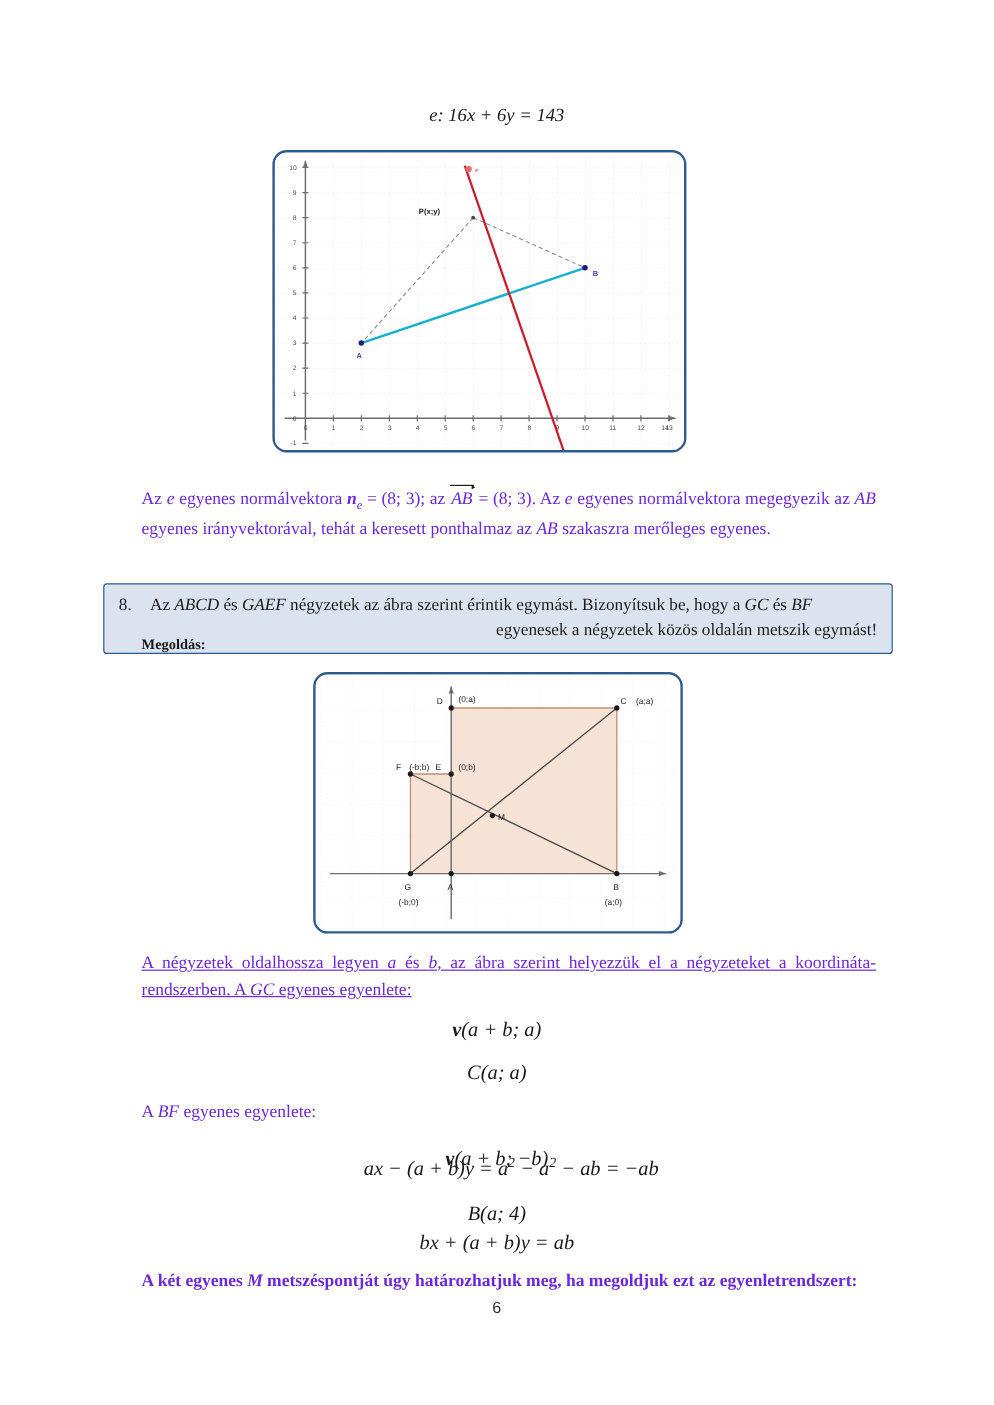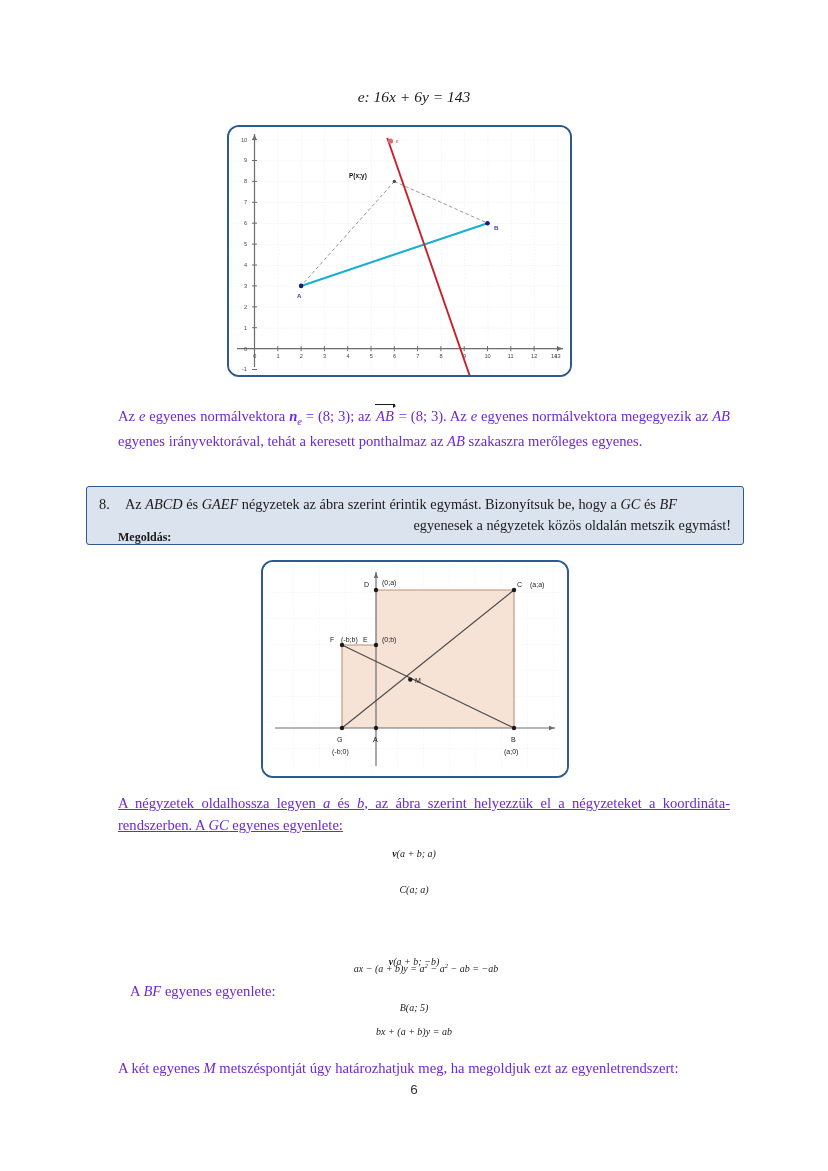--- a/index.html
+++ b/index.html
@@ -81,21 +81,21 @@
     position: absolute;
     font-weight: bold;
     font-size: 12px;
   }
 
   
   .disp-eq {
     position: absolute;
     left: 0; right: 0;
     text-align: center;
-    font-size: 10px;
+    font-size: 17px;
     font-family: "Liberation Serif", serif;
   }
 
   .page-num {
     position: absolute;
     left: 0; right: 0;
     top: 1082px;
     text-align: center;
     font-size: 13.5px;
     font-family: "Liberation Sans", sans-serif;
@@ -300,33 +300,33 @@
   <div class="disp-eq" style="top:848px;">
     <span class="ital"><b><i>v</i></b><i>(a + b; a)</i></span>
   </div>
   <div class="disp-eq" style="top:884px;">
     <span class="ital">C(a; a)</span>
   </div>
   <div class="disp-eq" style="top:962px;margin-left:24px;">
     <span class="ital">ax − (a + b)y = a<sup class="exp">2</sup> − a<sup class="exp">2</sup> − ab = −ab</span>
   </div>
 
-  <div class="body-text" style="left:118px; top:980px; width:612px;margin-left:12px;">
+  <div class="body-text" style="left:118px; top:916px; width:612px;">
     <span>A </span><span class="ital">BF</span><span> egyenes egyenlete:</span>
   </div>
 
   <div class="disp-eq" style="top:956px;">
     <span><b><i>v</i></b><i>(a + b; −b)</i></span>
   </div>
   <div class="disp-eq" style="top:1002px;">
-    <span class="ital">B(a; 5)</span>
+    <span class="ital">B(a; 4)</span>
   </div>
   <div class="disp-eq" style="top:1026px;">
     <span class="ital">bx + (a + b)y = ab</span>
   </div>
 
-  <div class="body-text" style="left:118px; top:1057px; width:612px;">
+  <div class="body-text" style="left:118px; top:1057px; width:612px;font-weight:bold;">
     <span>A két egyenes </span><span class="ital">M</span><span> metszéspontját úgy határozhatjuk meg, ha megoldjuk ezt az egyenletrendszert:</span>
   </div>
 
   <div class="page-num">6</div>
 
 </div>
 
 </body></html>

